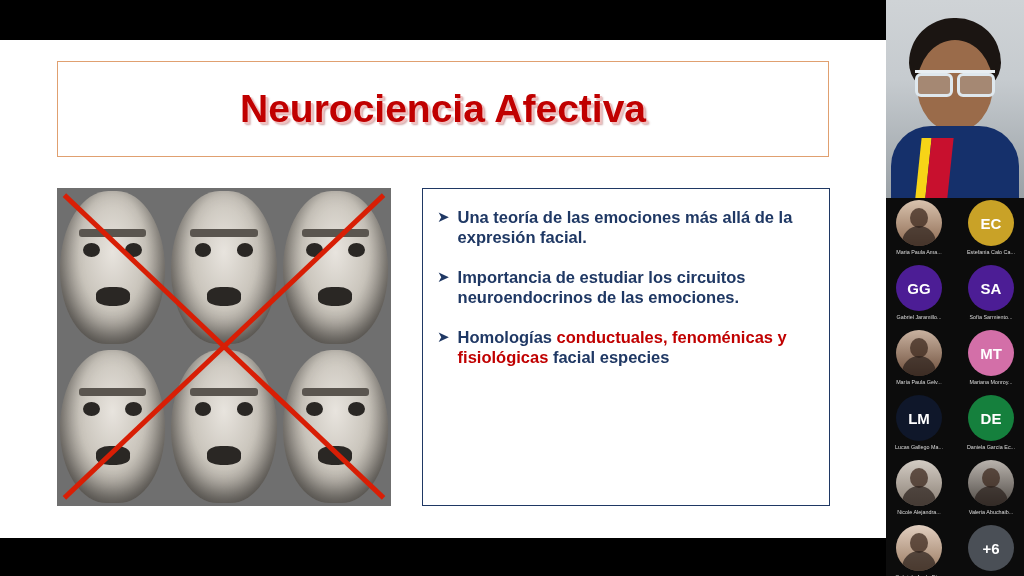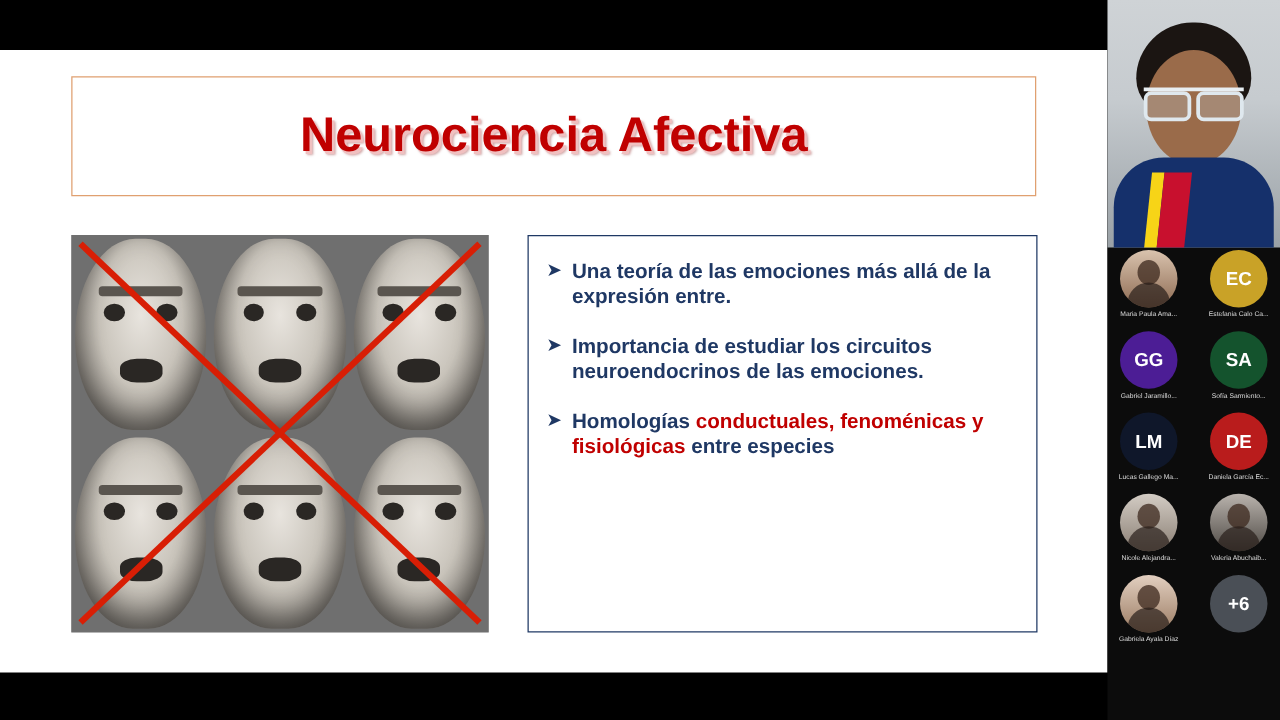--- a/index.html
+++ b/index.html
@@ -109,29 +109,29 @@
               <div class="mouth"></div>
             </div>
         </div>
         <div class="xline a"></div>
         <div class="xline b"></div>
       </div>
 
       <div id="bullets">
         <div class="bullet">
           <span class="chev">➤</span>
-          <span class="btxt">Una teoría de las emociones más allá de la expresión entre.</span>
+          <span class="btxt">Una teoría de las emociones más allá de la expresión facial.</span>
         </div>
         <div class="bullet">
           <span class="chev">➤</span>
           <span class="btxt">Importancia de estudiar los circuitos neuroendocrinos de las emociones.</span>
         </div>
         <div class="bullet">
           <span class="chev">➤</span>
-          <span class="btxt"><span>Homologías </span><span class="red">conductuales, fenoménicas y fisiológicas</span><span> entre especies</span></span>
+          <span class="btxt"><span>Homologías </span><span class="red">conductuales, fenoménicas y fisiológicas</span><span> facial especies</span></span>
         </div>
       </div>
 
     </div>
   </div>
 
   <div id="strip">
 
     <div id="self-tile">
       <div class="self-person">
@@ -163,37 +163,52 @@
       </div>
 
       <div class="prow">
         <div class="ptile">
           <div class="pav" style="background:#4c1d95">
               <span>GG</span>
             </div>
           <div class="pname">Gabriel Jaramillo...</div>
         </div>
         <div class="ptile">
-          <div class="pav" style="background:#14532d">
+          <div class="pav" style="background:#4c1d95">
               <span>SA</span>
             </div>
           <div class="pname">Sofía Sarmiento...</div>
         </div>
       </div>
 
+      <div class="prow">
+        <div class="ptile">
+          <div class="pav photo-b">
+              <div class="ph-head"></div>
+              <div class="ph-body"></div>
+            </div>
+          <div class="pname">María Paula Gelv...</div>
+        </div>
+        <div class="ptile">
+          <div class="pav" style="background:#d36fa8">
+              <span>MT</span>
+            </div>
+          <div class="pname">Mariana Monroy...</div>
+        </div>
+      </div>
 
       <div class="prow">
         <div class="ptile">
           <div class="pav" style="background:#0f172a">
               <span>LM</span>
             </div>
           <div class="pname">Lucas Gallego Ma...</div>
         </div>
         <div class="ptile">
-          <div class="pav" style="background:#b91c1c">
+          <div class="pav" style="background:#15803d">
               <span>DE</span>
             </div>
           <div class="pname">Daniela García Ec...</div>
         </div>
       </div>
 
       <div class="prow">
         <div class="ptile">
           <div class="pav photo-c">
               <div class="ph-head"></div>

